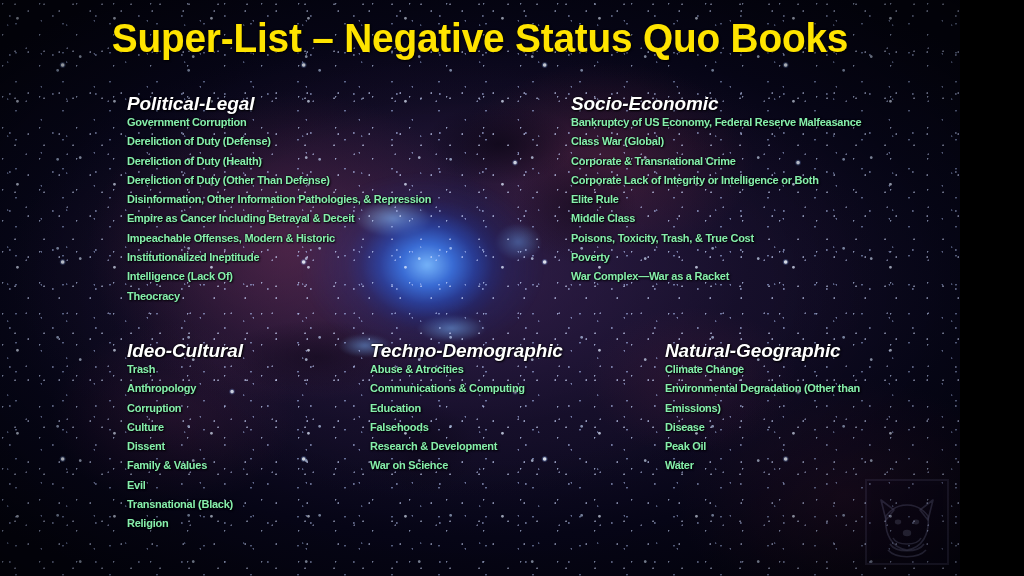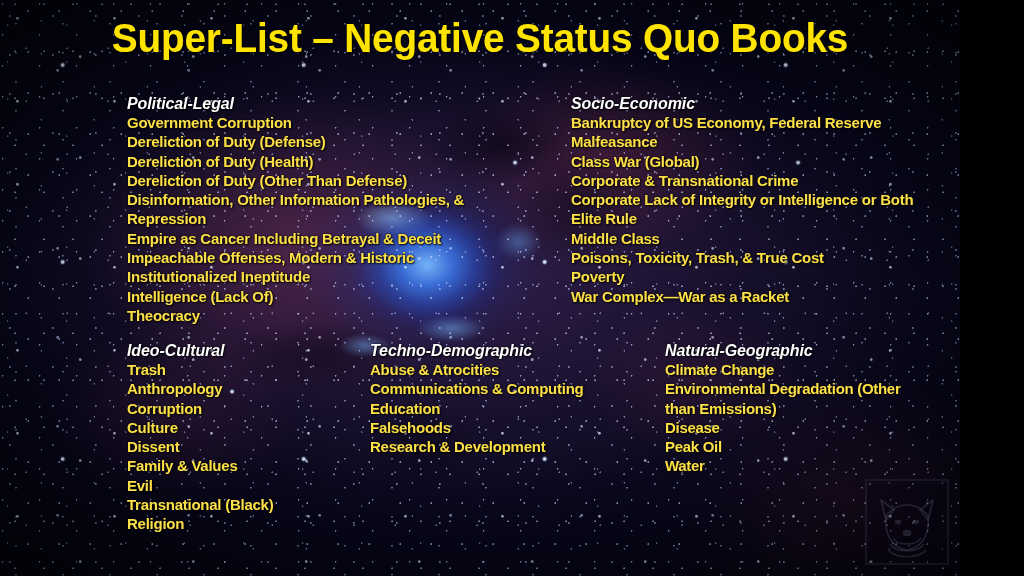--- a/index.html
+++ b/index.html
@@ -110,33 +110,33 @@
     white-space:nowrap;
   }
 
   
   .col{ position:absolute; }
 
   .col-heading{
     color:#ffffff;
     font-weight:bold;
     font-style:italic;
-    font-size:16px;
+    font-size:19px;
     line-height:19px;
     letter-spacing:-0.1px;
     text-shadow:0 0 2px rgba(0,0,0,.95), 1px 1px 2px rgba(0,0,0,.9);
     white-space:nowrap;
   }
 
   .col-list{ list-style:none; margin:0; padding:0; }
 
   .col-list li{
-    color:#fde047;
+    color:#86efac;
     font-weight:bold;
-    font-size:15px;
+    font-size:11px;
     line-height:19.3px;
     letter-spacing:-0.25px;
     text-shadow:0 0 2px rgba(0,0,0,.95), 1px 1px 2px rgba(0,0,0,.9);
   }
 
   
   #col-political-legal   { left:127px; top:94px;  width:420px; }
   #col-socio-economic    { left:571px; top:94px;  width:400px; }
   #col-ideo-cultural     { left:127px; top:341px; width:240px; }
   #col-techno-demographic{ left:370px; top:341px; width:290px; }
@@ -216,20 +216,21 @@
   </div>
 
   <div class="col" id="col-techno-demographic">
     <div class="col-heading">Techno-Demographic</div>
     <ul class="col-list">
       <li>Abuse &amp; Atrocities</li>
       <li>Communications &amp; Computing</li>
       <li>Education</li>
       <li>Falsehoods</li>
       <li>Research &amp; Development</li>
+      <li>War on Science</li>
     </ul>
   </div>
 
   <div class="col" id="col-natural-geographic">
     <div class="col-heading">Natural-Geographic</div>
     <ul class="col-list">
       <li>Climate Change</li>
       <li>Environmental Degradation (Other than Emissions)</li>
       <li>Disease</li>
       <li>Peak Oil</li>

